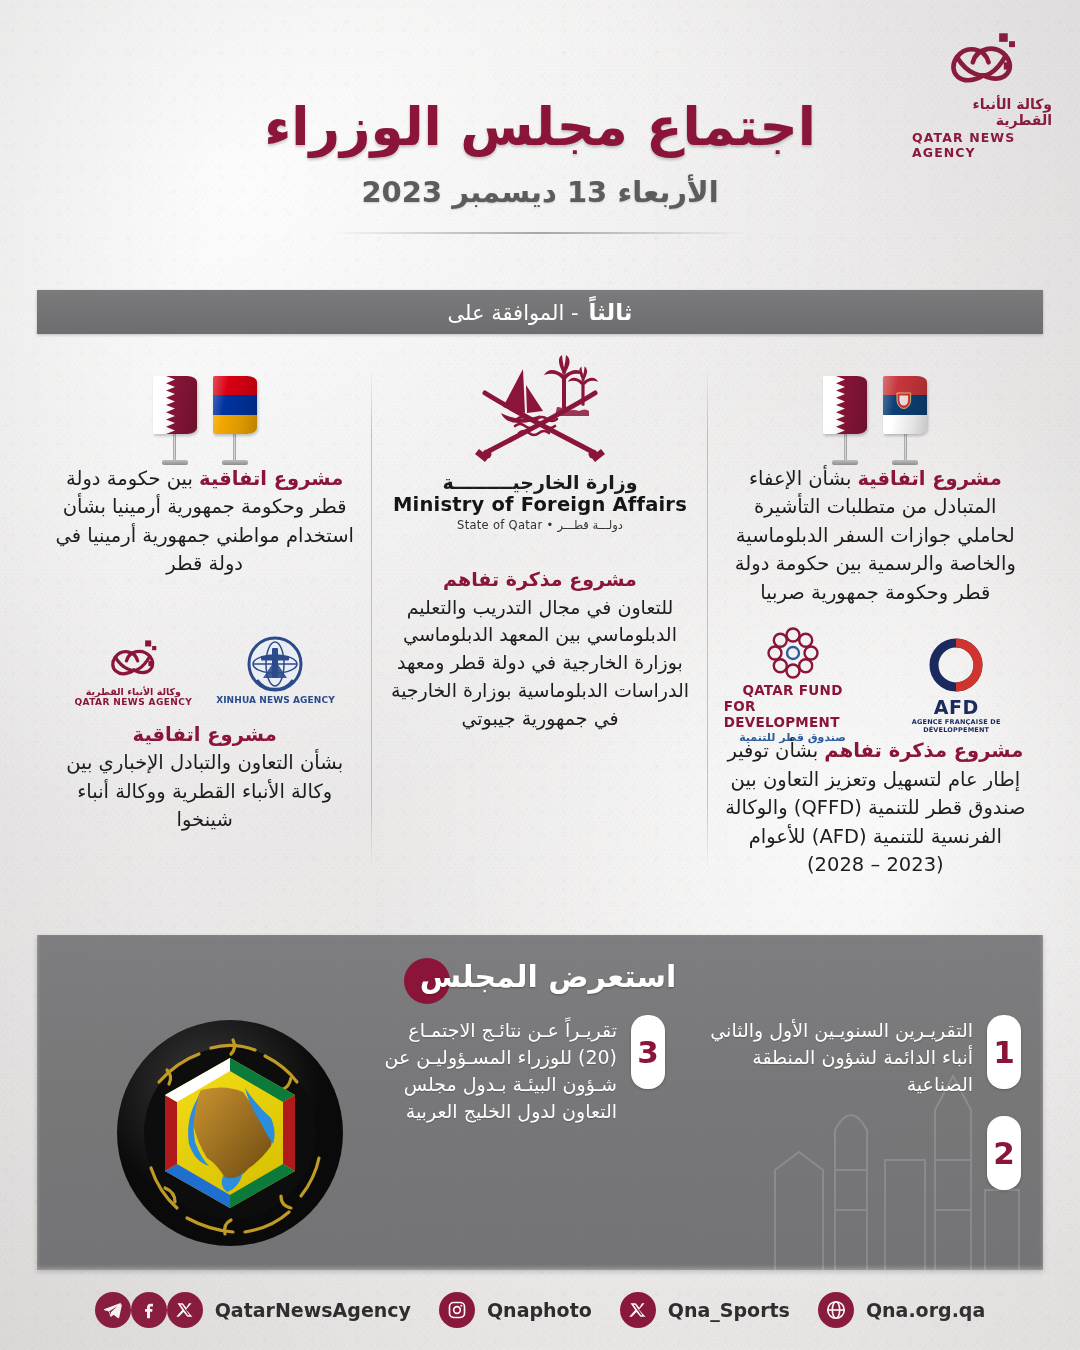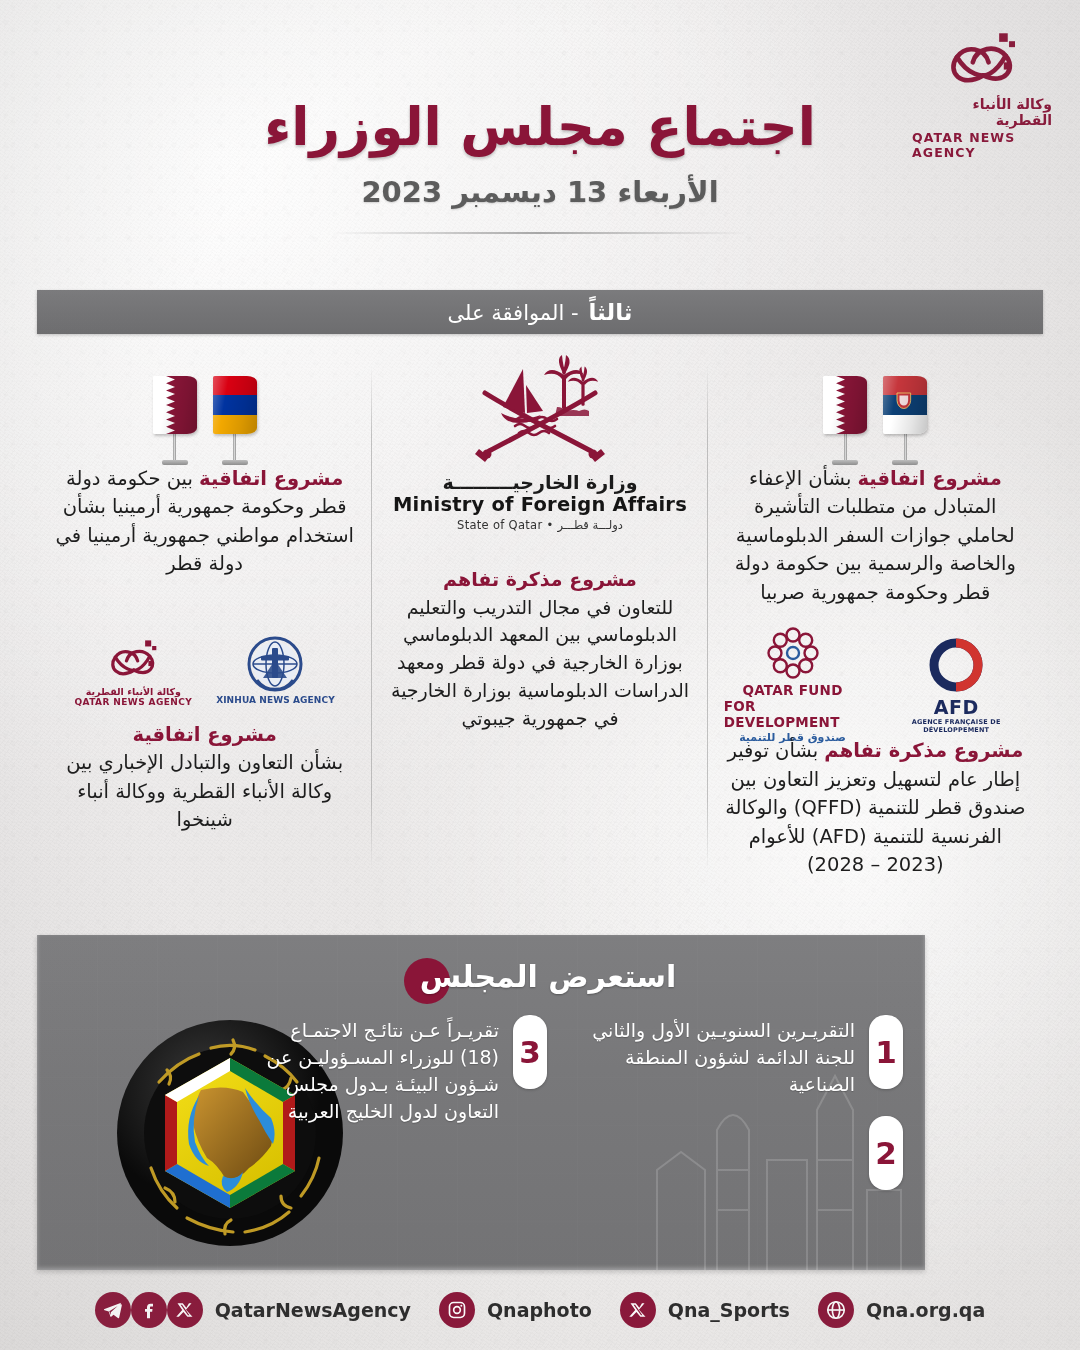--- a/index.html
+++ b/index.html
@@ -155,21 +155,21 @@
   .afd { display: flex; flex-direction: column; align-items: center; }
   .afd-name { font-size: 19px; font-weight: bold; color: #1b2a5e; letter-spacing: .5px; direction: ltr; margin-top: 2px; }
   .afd-sub { font-size: 6.5px; font-weight: bold; color: #1b2a5e; letter-spacing: .2px; direction: ltr; text-align:center; line-height:1.25; }
   .qffd { display: flex; flex-direction: column; align-items: center; }
   .qffd-en1 { font-size: 13.5px; font-weight: bold; color: #8a1538; letter-spacing: .3px; direction: ltr; margin-top: 3px; }
   .qffd-en2 { font-size: 13.5px; font-weight: bold; color: #8a1538; letter-spacing: .3px; direction: ltr; }
   .qffd-ar  { font-size: 11px; font-weight: bold; color: #2b5c9e; direction: rtl; margin-top: 1px; }
 
   
   .panel {
-    position: absolute; top: 935px; left: 37px; width: 888px; height: 335px;
+    position: absolute; top: 935px; left: 37px; width: 1006px; height: 335px;
     background: linear-gradient(180deg, #7e7e80 0%, #78787a 40%, #737375 100%);
     box-shadow: 0 -2px 4px rgba(255,255,255,0.35) inset, 0 2px 5px rgba(0,0,0,0.18);
     overflow: hidden;
   }
   .panel::before {
     content:""; position:absolute; inset:0; opacity:.30; pointer-events:none;
     background-image:
       repeating-linear-gradient(90deg, rgba(255,255,255,0.05) 0 1px, transparent 1px 60px),
       repeating-linear-gradient(0deg, rgba(255,255,255,0.04) 0 1px, transparent 1px 48px);
   }
@@ -526,31 +526,31 @@
     </g>
     <path d="M86 72 q24 -6 42 2 q10 16 24 26 q8 14 4 28 q-10 14 -22 22 q-12 14 -24 10 q-8 -14 -18 -20 q-10 -16 -14 -34 q2 -24 8 -34z" fill="url(#gccMap)"></path>
     <path d="M130 70 q12 18 26 30 q6 14 2 26 q-8 -12 -14 -24 q-10 -16 -14 -32z" fill="#2b8ddb"></path>
     <path d="M84 78 q-8 24 -4 46 q6 16 14 24 q-14 -4 -20 -22 q-4 -26 10 -48z" fill="#2b8ddb"></path>
     <path d="M108 158 q12 6 20 -4 q-4 16 -16 20 q-8 -6 -4 -16z" fill="#2b8ddb"></path>
   </svg>
 
   <div class="items-right">
     <div class="item">
       <div class="badge">1</div>
-      <div class="item-text">التقريـرين السنويـين الأول والثاني للجنة الدائمة لشؤون المنطقة الصناعية</div>
+      <div class="item-text">التقريـرين السنويـين الأول والثاني أنباء الدائمة لشؤون المنطقة الصناعية</div>
     </div>
     <div class="item">
       <div class="badge">2</div>
     </div>
   </div>
 
   <div class="items-mid">
     <div class="item">
       <div class="badge">3</div>
-      <div class="item-text">تقريـراً عـن نتائـج الاجتمـاع (18) للوزراء المسـؤوليـن عن شـؤون البيئـة بـدول مجلس التعاون لدول الخليج العربية</div>
+      <div class="item-text">تقريـراً عـن نتائـج الاجتمـاع (20) للوزراء المسـؤوليـن عن شـؤون البيئـة بـدول مجلس التعاون لدول الخليج العربية</div>
     </div>
   </div>
 </div>
 
 <div class="footer">
 
   <div class="sgroup tight">
     <div class="sicon">
       <svg width="20" height="20" viewBox="0 0 24 24" fill="#fff">
           <path d="M21.8 3.2 1.9 10.9c-1 .4-1 1.1 0 1.4l5 1.6 1.9 5.8c.2.6.5.7 1 .3l2.8-2.3 5.3 3.9c.9.5 1.4.3 1.6-.8l3-14c.3-1.2-.5-1.8-1.7-1.6zM7.6 13.6l10-6.3-8.2 7.4-.3 3.3z"></path>

